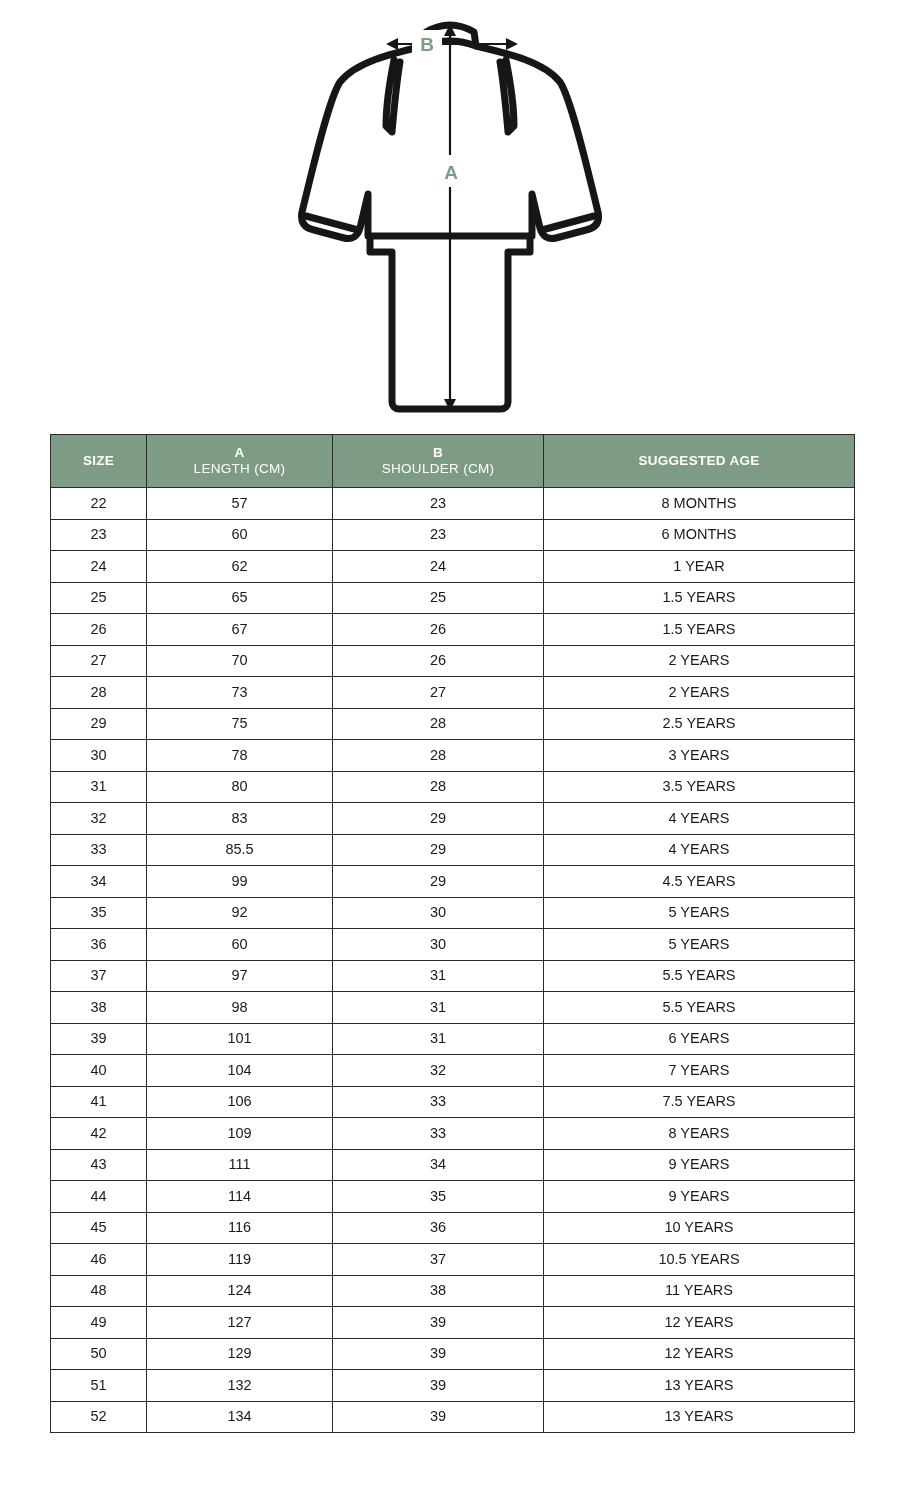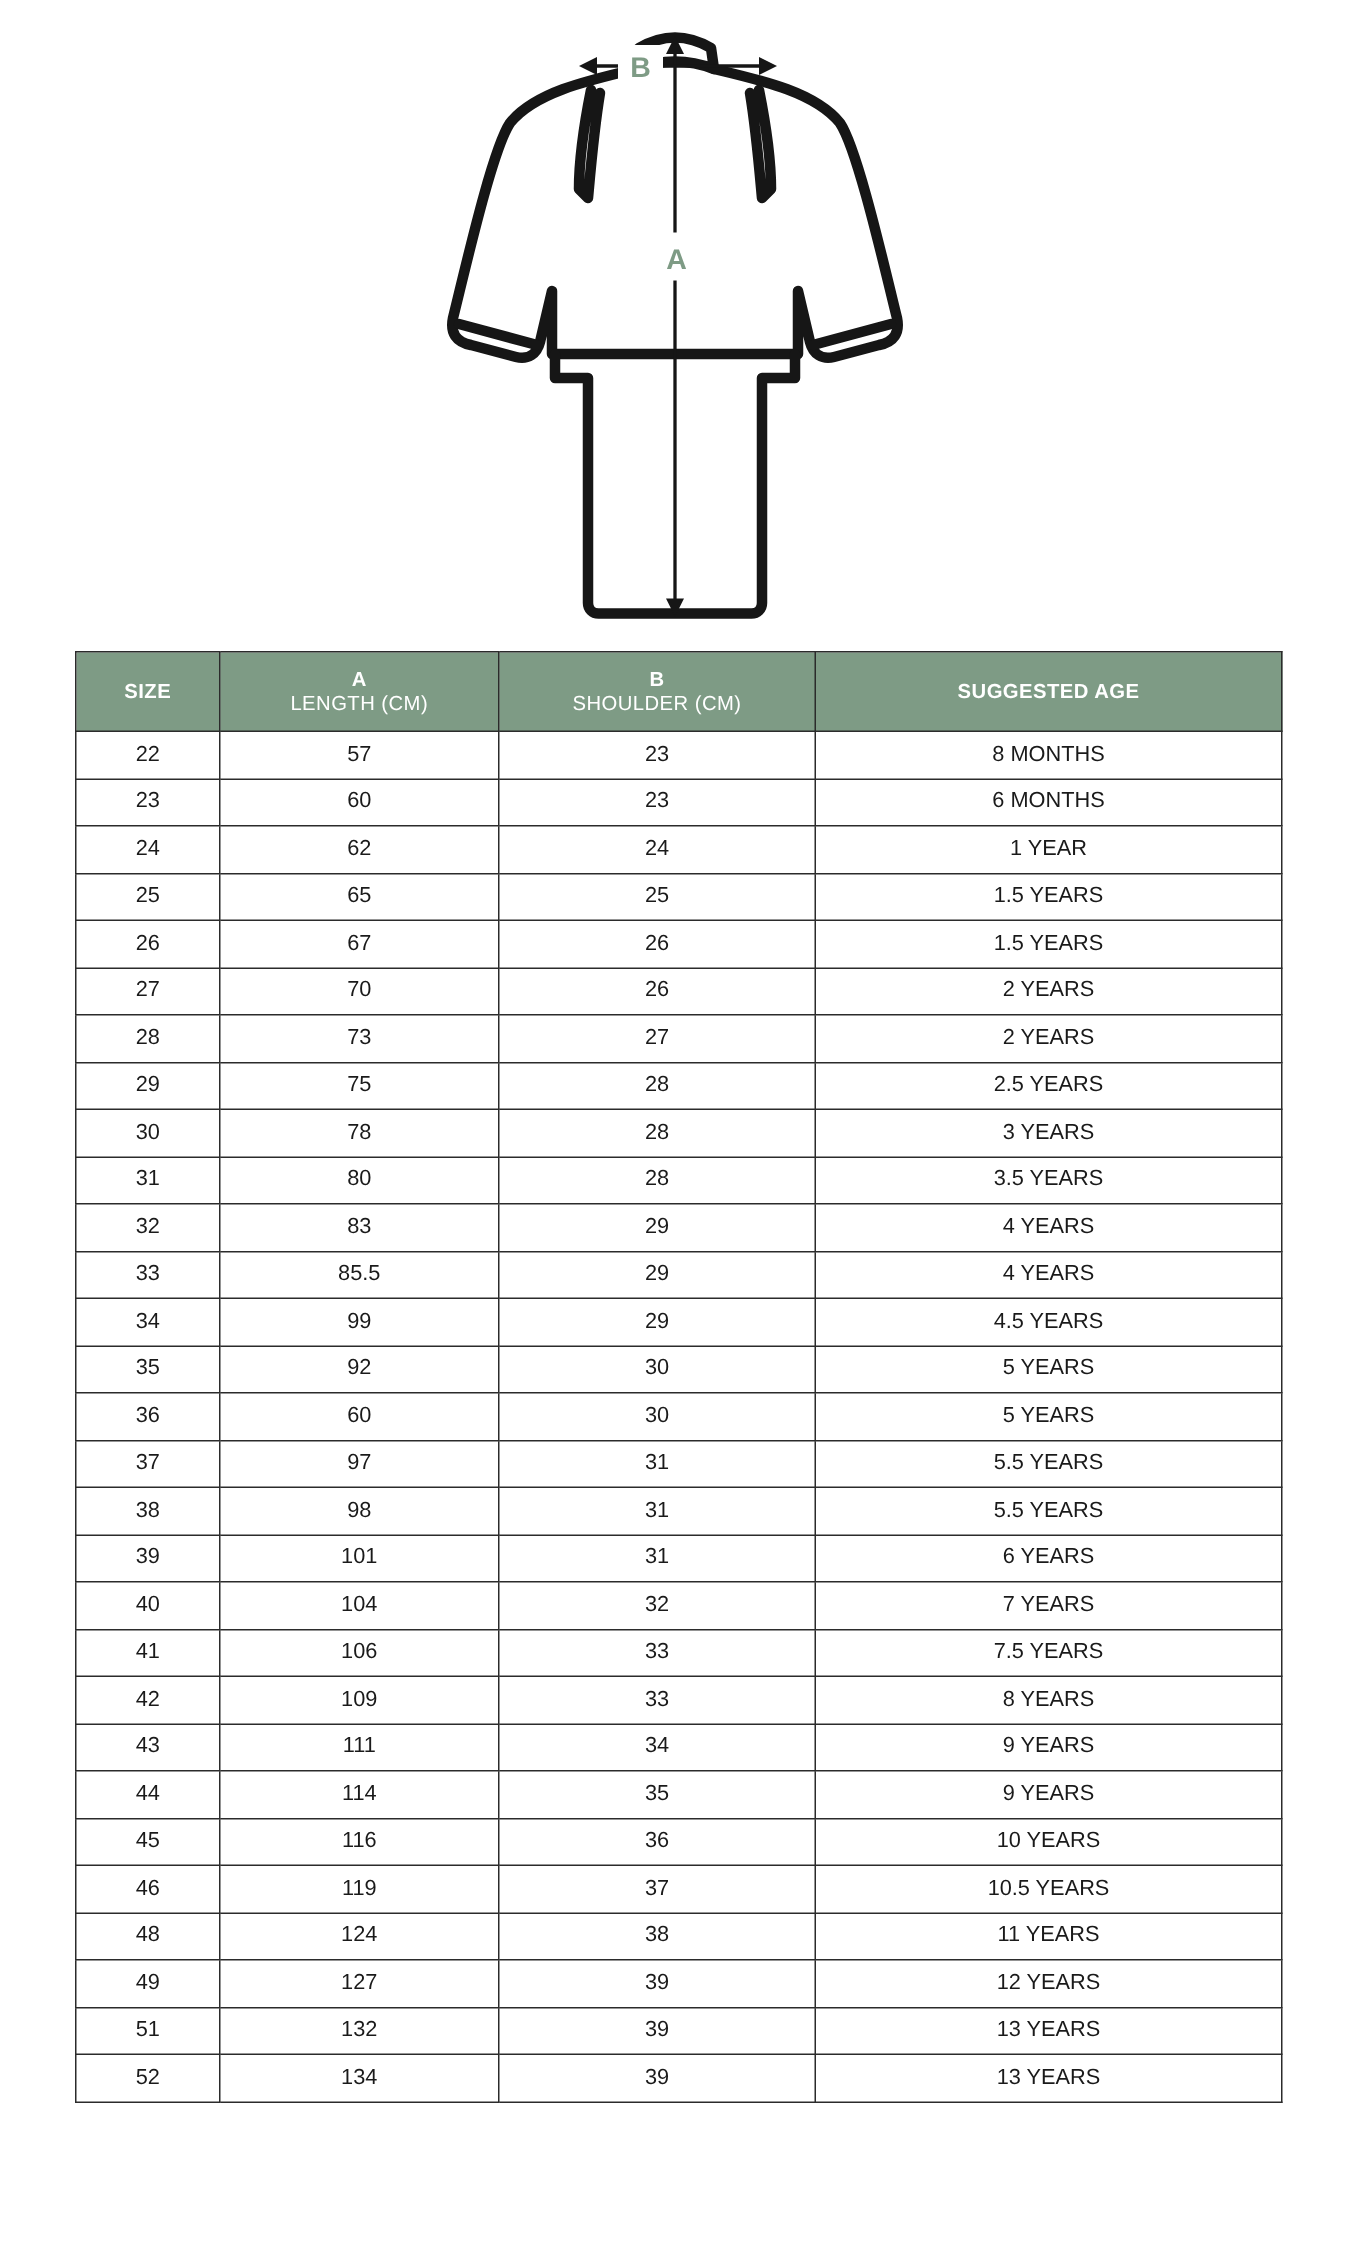--- a/index.html
+++ b/index.html
@@ -315,20 +315,26 @@
             <td class="cell cell-shoulder">38</td>
             <td class="cell cell-age">11 YEARS</td>
           </tr>
           <tr>
             <td class="cell cell-size">49</td>
             <td class="cell cell-length">127</td>
             <td class="cell cell-shoulder">39</td>
             <td class="cell cell-age">12 YEARS</td>
           </tr>
           <tr>
+            <td class="cell cell-size">50</td>
+            <td class="cell cell-length">129</td>
+            <td class="cell cell-shoulder">39</td>
+            <td class="cell cell-age">12 YEARS</td>
+          </tr>
+          <tr>
             <td class="cell cell-size">51</td>
             <td class="cell cell-length">132</td>
             <td class="cell cell-shoulder">39</td>
             <td class="cell cell-age">13 YEARS</td>
           </tr>
           <tr>
             <td class="cell cell-size">52</td>
             <td class="cell cell-length">134</td>
             <td class="cell cell-shoulder">39</td>
             <td class="cell cell-age">13 YEARS</td>

